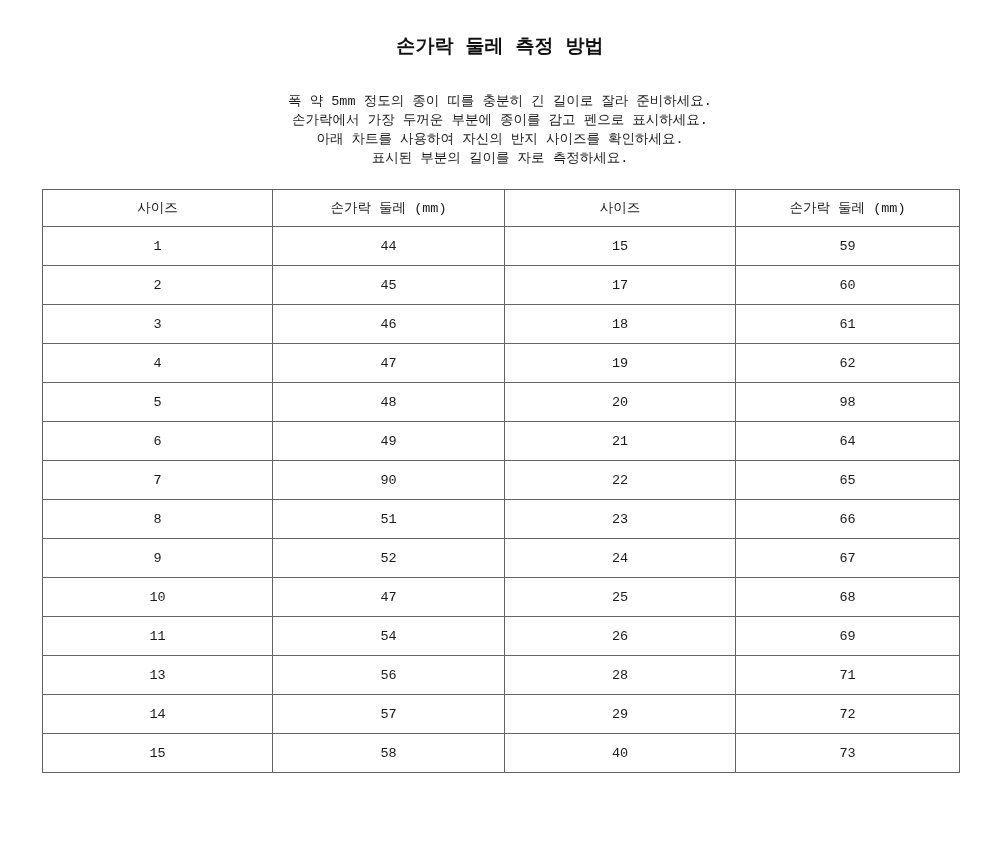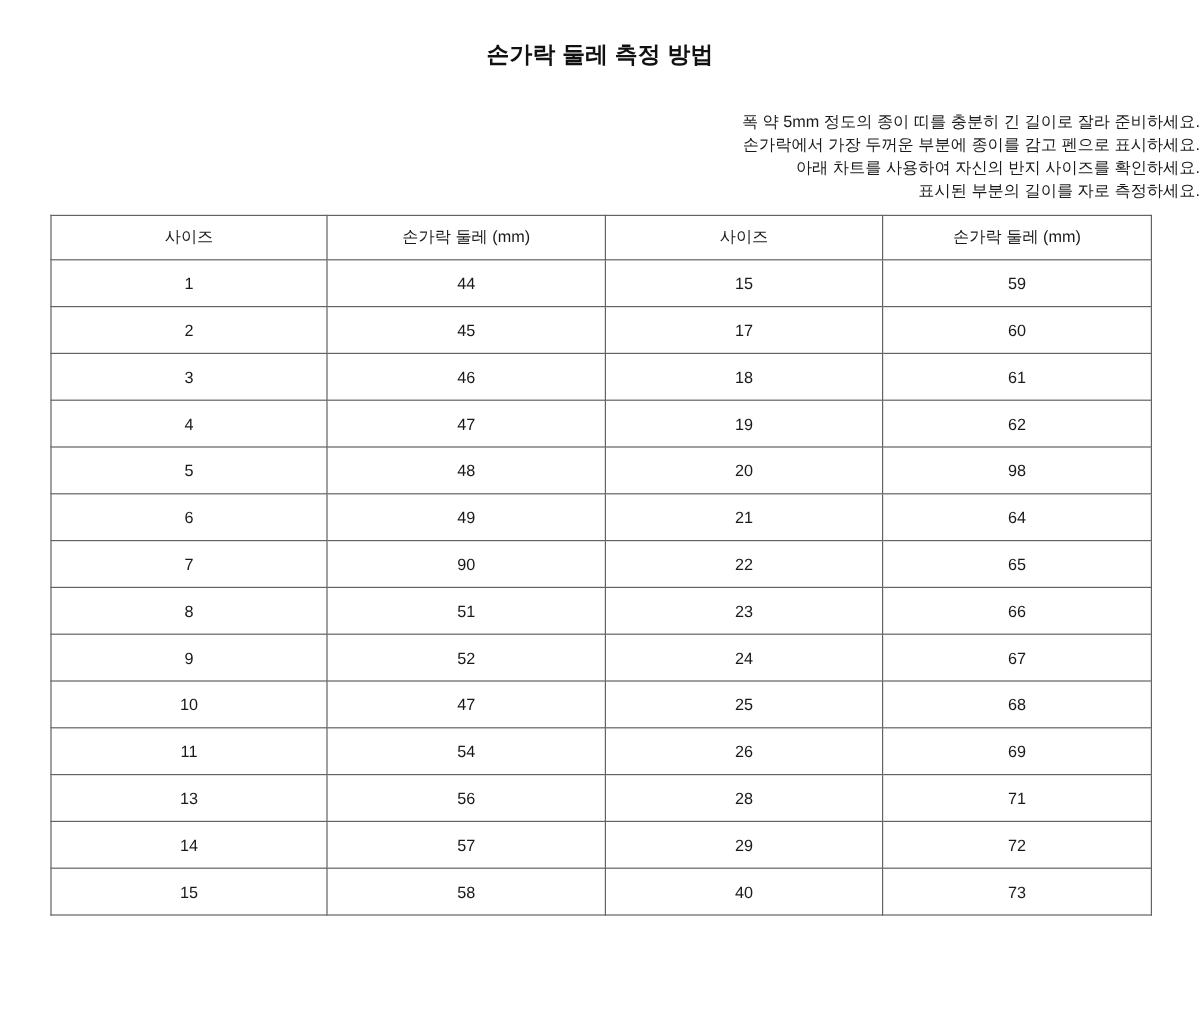--- a/index.html
+++ b/index.html
@@ -8,41 +8,42 @@
     height: 846px;
     background: #ffffff;
     font-family: "Liberation Sans", "DejaVu Sans", sans-serif;
     color: #1a1a1a;
     overflow: hidden;
   }
   .page {
     width: 1000px;
     height: 846px;
     position: relative;
+    font-family: Liberation Mono, monospace;
   }
   .doc-title {
     padding-top: 33px;
     text-align: center;
     font-size: 19px;
     font-weight: 700;
     color: #111111;
     letter-spacing: 0.2px;
   }
   .instructions {
     margin-top: 33px;
-    text-align: right;
+    text-align: center;
     font-size: 13.5px;
     line-height: 19px;
     color: #1a1a1a;
     font-weight: 400;
   }
   .size-table {
     position: absolute;
     left: 42px;
-    top: 179px;
+    top: 189px;
     width: 917px;
     border-collapse: collapse;
     table-layout: fixed;
   }
   .size-table th,
   .size-table td {
     border: 1px solid #636363;
     text-align: center;
     vertical-align: middle;
     font-size: 13.5px;

